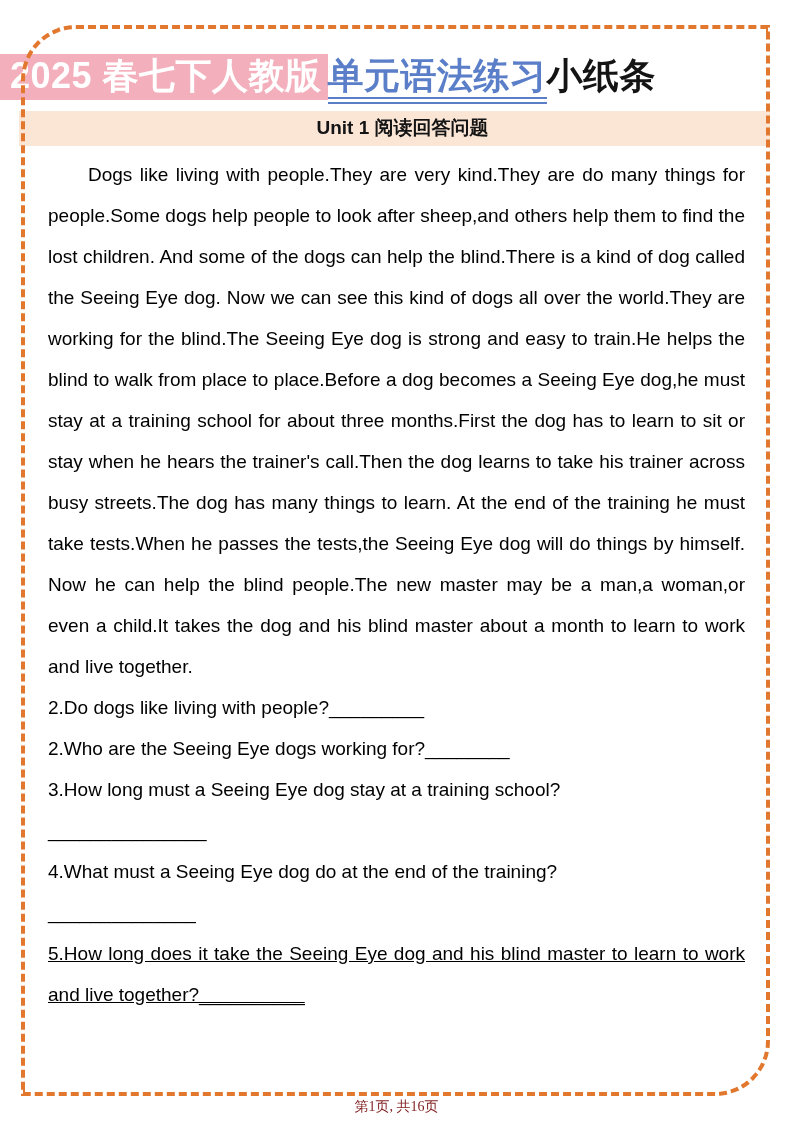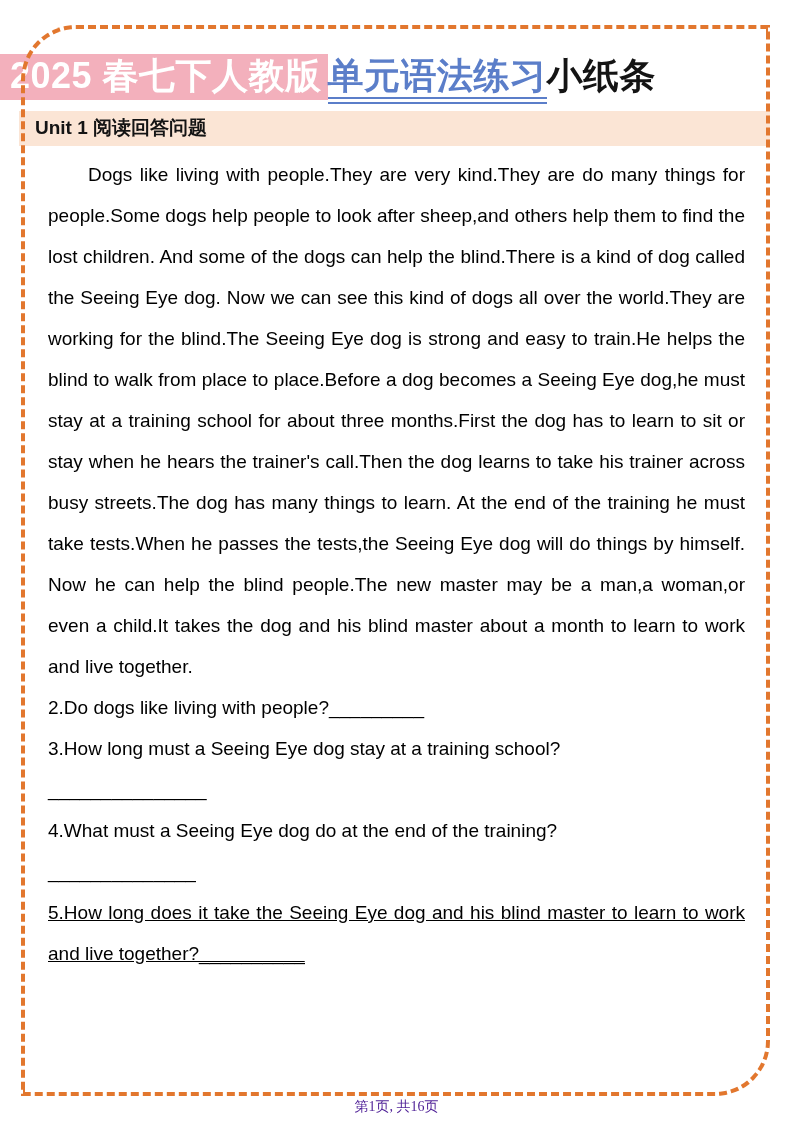--- a/index.html
+++ b/index.html
@@ -36,21 +36,21 @@
   }
   .title .blue {
     color: #5B7EC9;
     border-bottom: 7px double #5B7EC9;
     padding-bottom: 1px;
   }
   .title .rest { color: #141414; }
   .banner {
     margin: 11px 23px 0 19px;
     background: #FBE5D5;
-    text-align: left;
+    text-align: center;
     font-size: 19px;
     font-weight: bold;
     color: #141414;
     padding: 4px 0 5px 16px;
   }
   .content {
     margin: 8px 48px 0 48px;
     color: #000000;
     font-size: 19px;
     line-height: 41px;
@@ -62,38 +62,39 @@
   }
   .q { margin: 0; }
   .q.justify { text-align: justify; text-decoration: underline; }
   .footer {
     position: absolute;
     left: 0; right: 0;
     top: 1098px;
     text-align: center;
     font-family: "Liberation Serif", serif;
     font-size: 14px;
-    color: #4c1d95;
+    color: #7f1d1d;
   }
 </style>
 </head>
 <body>
 
 <div class="sheet">
 
   <div class="dashed-border"></div>
 
   <h1 class="title"><span class="hl">2025 春七下人教版</span><span class="blue">单元语法练习</span><span class="rest">小纸条</span></h1>
 
   <div class="banner">Unit 1  阅读回答问题</div>
 
   <div class="content">
     <p class="passage">Dogs like living with people.They are very kind.They are do many things for people.Some dogs help people to look after sheep,and others help them to find the lost children. And some of the dogs can help the blind.There is a kind of dog called the Seeing Eye dog. Now we can see this kind of dogs all over the world.They are working for the blind.The Seeing Eye dog is strong and easy to train.He helps the blind to walk from place to place.Before a dog becomes a Seeing Eye dog,he must stay at a training school for about three months.First the dog has to learn to sit or stay when he hears the trainer's call.Then the dog learns to take his trainer across busy streets.The dog has many things to learn. At the end of the training he must take tests.When he passes the tests,the Seeing Eye dog will do things by himself. Now he can help the blind people.The new master may be a man,a woman,or even a child.It takes the dog and his blind master about a month to learn to work and live together.</p>
 
     <p class="q">2.Do dogs like living with people?_________</p>
+    <p class="q">2.Who are the Seeing Eye dogs working for?________</p>
     <p class="q">3.How long must a Seeing Eye dog stay at a training school?</p>
     <p class="q">_______________</p>
     <p class="q">4.What must a Seeing Eye dog do at the end of the training?</p>
     <p class="q">______________</p>
     <p class="q justify">5.How long does it take the Seeing Eye dog and his blind master to learn to work and live together?__________</p>
   </div>
 
   <div class="footer">第1页, 共16页</div>
 
 </div>

